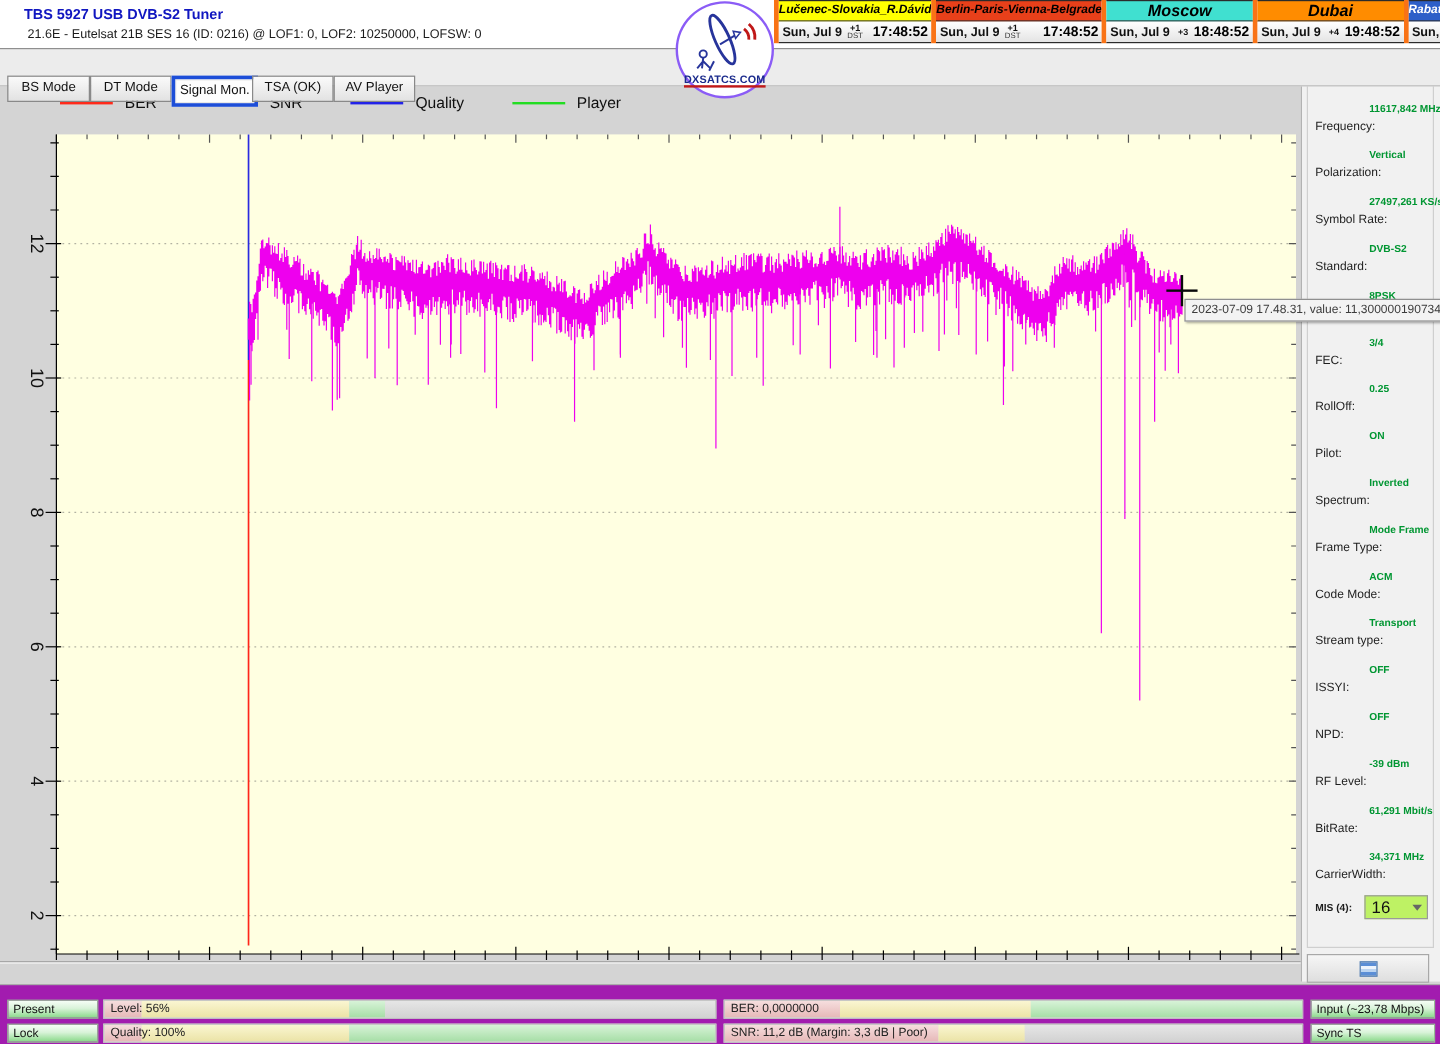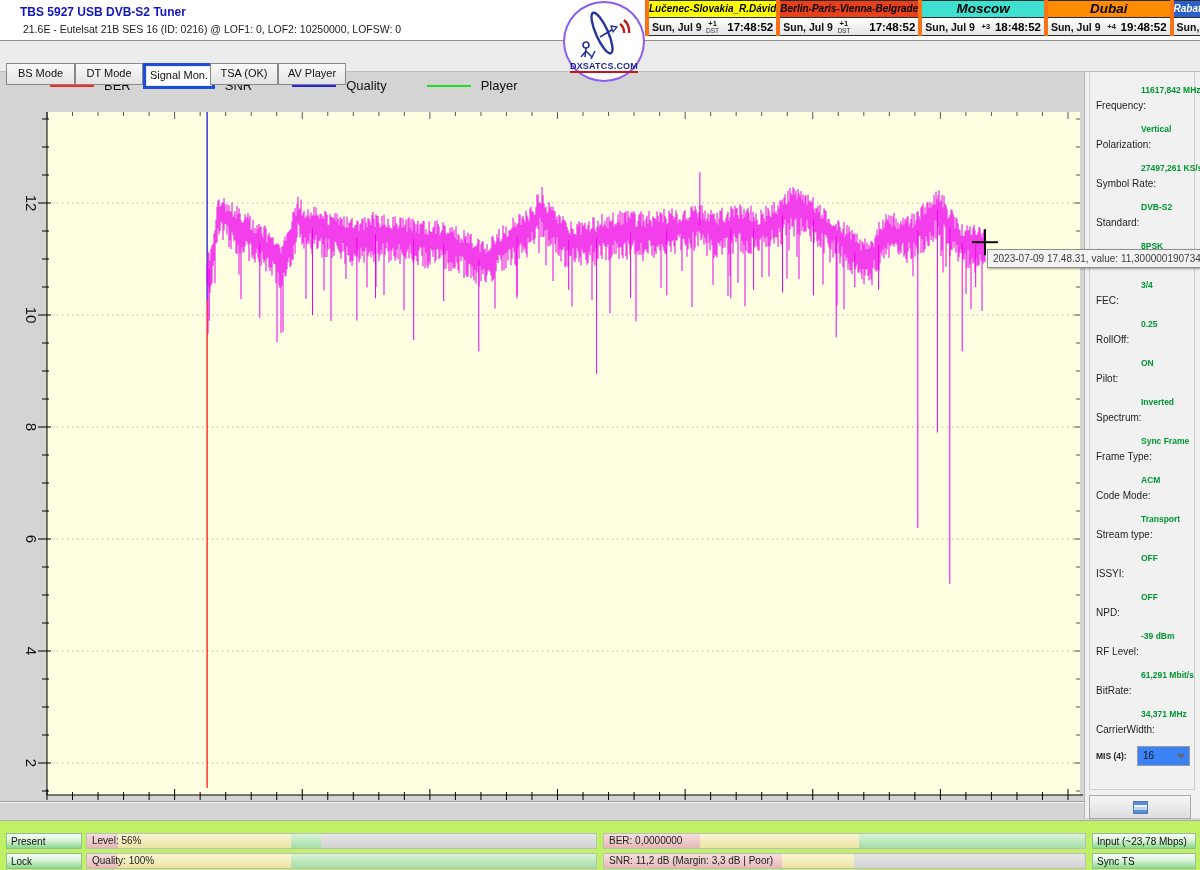--- a/index.html
+++ b/index.html
@@ -52,29 +52,29 @@
     font-size:10px;color:#3c3c3c;white-space:nowrap;z-index:9;}
   
   #sidebar{position:absolute;left:1084px;top:40px;width:116px;height:778px;background:#f1f1f1;border-left:1px solid #b2b2b2;}
   #groupbox{position:absolute;left:4px;top:12px;width:104px;height:736px;border:1px solid #cfcfcf;}
   #groupTitle{position:absolute;left:3px;top:-7px;background:#f1f1f1;padding:0 3px;font-size:9.5px;color:#1a35d4;}
   .fld{position:absolute;left:0;width:104px;height:14px;}
   .fldlab{position:absolute;left:6px;top:0;font-size:10px;color:#1d1d1d;margin-top:31px;}
   .fldval{position:absolute;left:51px;top:16px;font-size:8.5px;font-weight:bold;white-space:nowrap;}
   #misrow{position:absolute;left:0;top:693px;width:104px;height:22px;}
   #mislab{position:absolute;left:6px;top:5px;font-size:8.5px;color:#1d1d1d;font-weight:bold;}
-  #misselect{position:absolute;left:47px;top:0;width:53px;height:20px;background:#3b82f6;border:1px solid #9a9a9a;
-    font-size:10px;color:#111;line-height:18px;padding-left:5px;box-sizing:border-box;}
+  #misselect{position:absolute;left:47px;top:0;width:53px;height:20px;background:#bef264;border:1px solid #9a9a9a;
+    font-size:14px;color:#111;line-height:18px;padding-left:5px;box-sizing:border-box;}
   #mischev{position:absolute;right:4px;top:7px;width:0;height:0;border-left:4px solid transparent;border-right:4px solid transparent;border-top:5px solid #666;}
   #sbButton{position:absolute;left:4px;top:755px;width:100px;height:22px;background:linear-gradient(#f6f6f6,#dedede);
     border:1px solid #a8a8a8;display:flex;align-items:center;justify-content:center;}
   #sbIcon{width:13px;height:11px;border:1px solid #4e7ab0;
     background:linear-gradient(#5b8ed6 0%,#5b8ed6 30%,#eef4fc 30%,#eef4fc 50%,#bcd4f0 50%,#bcd4f0 70%,#5b8ed6 70%,#5b8ed6 100%);}
   
-  #statusbar{position:absolute;left:0;top:820px;width:1200px;height:50px;background:#bef264;border-top:1px solid #aaaaaa;}
+  #statusbar{position:absolute;left:0;top:820px;width:1200px;height:50px;background:#a21caf;border-top:1px solid #aaaaaa;}
   .sbadge{position:absolute;height:16px;border:1px solid #96bb96;background:linear-gradient(#f6fef6 0%,#d9f3d9 45%,#8ad98a 100%);
     font-size:10px;color:#111;line-height:16px;padding-left:4px;box-sizing:border-box;white-space:nowrap;overflow:hidden;}
   .sbar{position:absolute;height:16px;border:1px solid #bdbdbd;background:#dedede;box-sizing:border-box;overflow:hidden;}
   .seg{position:absolute;top:0;height:100%;}
   .seg.pink{background:linear-gradient(#f6dede,#e6b8b8);}
   .seg.yellow{background:linear-gradient(#faf6d2,#ebe3a6);}
   .seg.green{background:linear-gradient(#d8f3d8,#a6dea6);}
   .seg.empty{background:linear-gradient(#e6e6e6,#d2d2d2);}
   .sbartext{position:absolute;left:5px;top:0;font-size:10px;color:#222;line-height:14px;z-index:2;white-space:nowrap;}
 </style>
@@ -378,21 +378,21 @@
           <div class="fld" style="top: 289px;">
             <span class="fldlab">Pilot:</span>
             <span class="fldval" style="color:#009632">ON</span>
           </div>
           <div class="fld" style="top: 328px;">
             <span class="fldlab">Spectrum:</span>
             <span class="fldval" style="color:#009632">Inverted</span>
           </div>
           <div class="fld" style="top: 367px;">
             <span class="fldlab">Frame Type:</span>
-            <span class="fldval" style="color:#009632">Sync Frame</span>
+            <span class="fldval" style="color:#009632">Mode Frame</span>
           </div>
           <div class="fld" style="top: 406px;">
             <span class="fldlab">Code Mode:</span>
             <span class="fldval" style="color:#009632">ACM</span>
           </div>
           <div class="fld" style="top: 445px;">
             <span class="fldlab">Stream type:</span>
             <span class="fldval" style="color:#009632">Transport</span>
           </div>
           <div class="fld" style="top: 484px;">

